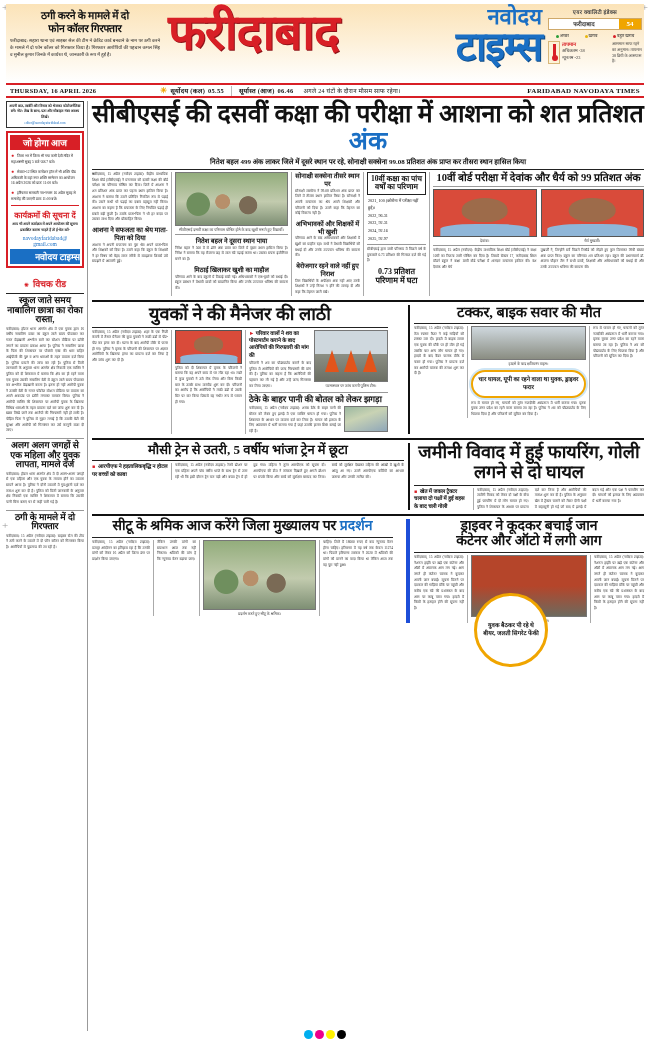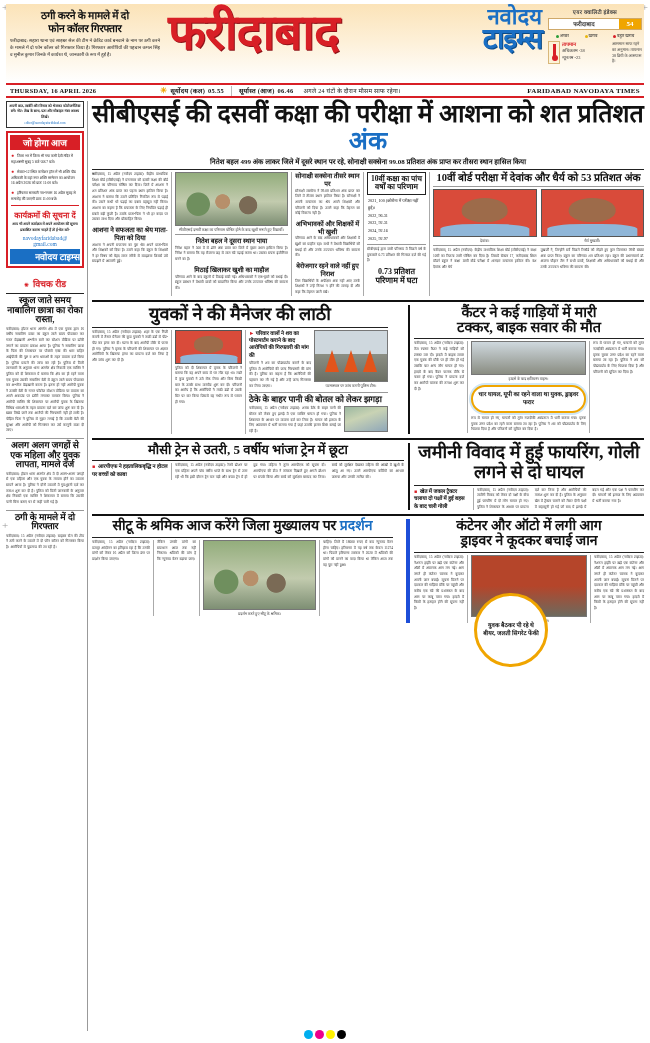--- a/index.html
+++ b/index.html
@@ -43,22 +43,22 @@
   }
   .logo-en {
     position:absolute; right:4px; top:2px;
     text-align:right;
   }
   .logo-en .l1 {
     font-family:"Liberation Serif", serif; font-weight:bold;
     font-size:22px; color:#1a6fc4; line-height:1;
   }
   .logo-en .l2 {
-    font-family:Liberation Mono, monospace; font-weight:bold;
-    font-size:28px; color:#1a6fc4; line-height:0.95; letter-spacing:-1px;
+    font-family:Liberation Serif, serif; font-weight:bold;
+    font-size:40px; color:#1a6fc4; line-height:0.95; letter-spacing:-1px;
     text-shadow:1px 1px 0 #0d4a85;
   }
   .mh-right { width:98px; padding:4px 2px 0 2px; font-size:5px; }
   .aqi-title { text-align:center; font-weight:bold; font-size:5.5px; color:#444; letter-spacing:.3px;}
   .aqi-row { display:flex; margin-top:2px; border:1px solid #cfa96a; }
   .aqi-city { flex:1; text-align:center; background:#fff; font-size:6px; font-weight:bold; color:#333; padding:1px 0; }
   .aqi-val { width:22px; text-align:center; background:#f0a500; color:#fff; font-weight:bold; font-size:7px; padding:1px 0; }
   .aqi-legend { display:flex; justify-content:space-around; margin-top:2px; font-size:4.3px; color:#333; }
   .dot { display:inline-block; width:3px; height:3px; border-radius:50%; margin-right:1px; vertical-align:middle;}
   .d-green{background:#2a9d38;} .d-yellow{background:#e8b60e;} .d-red{background:#d81f26;}
@@ -291,21 +291,21 @@
               <div>2023, 92.31</div>
               <div>2024, 92.16</div>
               <div>2025, 92.97</div>
             </div>
             <div class="rule-thin"></div>
             <div class="bt">सीबीएसई द्वारा जारी परिणाम में पिछले वर्ष के मुकाबले 0.73 प्रतिशत की गिरावट दर्ज की गई है।</div>
             <div style="font-weight:bold; font-size:8px; text-align:center; margin-top:3px; line-height:1.15;">0.73 प्रतिशत परिणाम में घटा</div>
           </div>
 
           <div style="flex:1; padding-left:3px;">
-            <div class="hl-major" style="font-size:10.5px;">10वीं बोर्ड परीक्षा में देवांक और धैर्य को 53 प्रतिशत अंक</div>
+            <div class="hl-major" style="font-size:10.5px;">10वीं बोर्ड परीक्षा में देवांक और धैर्य को 99 प्रतिशत अंक</div>
             <div class="rule-thin" style="margin-top:3px;"></div>
             <div style="display:flex; gap:4px; margin-top:2px;">
               <div style="flex:1;">
                 <div class="photo portrait" style="height:48px;">
                     <span class="head"></span>
                     <span class="body"></span>
                   </div>
                 <div class="cap">देवांक।</div>
               </div>
               <div style="flex:1;">
@@ -368,21 +368,20 @@
                 <div class="bt" style="flex:1;">फरीदाबाद, 15 अप्रैल (नवोदय टाइम्स): शराब ठेके के बाहर पानी की बोतल को लेकर हुए झगड़े में एक व्यक्ति घायल हो गया। पुलिस ने शिकायत के आधार पर मामला दर्ज कर लिया है। घायल को इलाज के लिए अस्पताल में भर्ती कराया गया है जहां उसकी हालत स्थिर बताई जा रही है।</div>
                 <div style="width:44px;">
                   <div class="photo" style="height:26px;"></div>
                 </div>
               </div>
             </div>
           </div>
         </div>
 
         <div style="flex:1; padding-left:4px;">
-          <div class="hl-major" style="font-size:14.5px;">कैंटर ने कई गाड़ियों में मारी</div>
           <div class="hl-major" style="font-size:14.5px;">टक्कर, बाइक सवार की मौत</div>
           <div class="rule" style="margin-top:3px;"></div>
           <div style="display:flex; margin-top:2px;">
             <div style="width:54px; padding-right:3px; border-right:1px solid #aaa;">
               <div class="bt">फरीदाबाद, 15 अप्रैल (नवोदय टाइम्स): तेज रफ्तार कैंटर ने कई गाड़ियों को टक्कर मार दी। हादसे में बाइक सवार एक युवक की मौके पर ही मौत हो गई जबकि चार अन्य लोग घायल हो गए। हादसे के बाद कैंटर चालक मौके से फरार हो गया। पुलिस ने मामला दर्ज कर आरोपी चालक की तलाश शुरू कर दी है।</div>
             </div>
             <div style="flex:1; padding:0 3px; border-right:1px solid #aaa;">
               <div class="photo" style="height:34px; background:linear-gradient(180deg,#cfd8de,#8a8d82);"></div>
               <div class="cap">हादसे के बाद क्षतिग्रस्त वाहन।</div>
               <div class="callout" style="margin-top:4px; padding:4px 3px; font-size:6px; line-height:1.3;">चार घायल, यूपी का रहने वाला था युवक, ड्राइवर फरार</div>
@@ -440,22 +439,22 @@
             <div class="bt" style="width:46px; padding:0 3px; border-right:1px solid #aaa;">लेकिन उनकी मांगों का समाधान आज तक नहीं निकला। श्रमिकों की मांग है कि न्यूनतम वेतन बढ़ाया जाए।</div>
             <div style="flex:1; padding:0 3px;">
               <div class="photo people" style="height:70px;"></div>
               <div class="cap">प्रदर्शन करते हुए सीटू के श्रमिक।</div>
             </div>
             <div class="bt" style="width:74px; padding-left:3px; border-left:1px solid #aaa;">चाहिए। जिले में 18000 रुपए से कम न्यूनतम वेतन होना चाहिए। हरियाणा में यह वर्ष तक केवल 11274 था। पिछले हरियाणा सरकार ने 2020 में श्रमिकों की मांगों को मानने का वादा किया था लेकिन आज तक वह पूरा नहीं हुआ।</div>
           </div>
         </div>
 
         <div style="flex:1; padding-left:4px; position:relative;">
+          <div class="hl-major" style="font-size:14px;">ड्राइवर ने कूदकर बचाई जान</div>
           <div class="hl-major" style="font-size:14px;">कंटेनर और ऑटो में लगी आग</div>
-          <div class="hl-major" style="font-size:14px;">ड्राइवर ने कूदकर बचाई जान</div>
           <div class="rule" style="margin-top:3px;"></div>
           <div style="display:flex; margin-top:2px;">
             <div class="bt" style="width:54px; padding-right:3px; border-right:1px solid #aaa;">फरीदाबाद, 15 अप्रैल (नवोदय टाइम्स): नेशनल हाईवे पर खड़े एक कंटेनर और ऑटो में अचानक आग लग गई। आग लगते ही कंटेनर चालक ने कूदकर अपनी जान बचाई। सूचना मिलने पर दमकल की गाड़ियां मौके पर पहुंचीं और करीब एक घंटे की मशक्कत के बाद आग पर काबू पाया गया। हादसे में किसी के हताहत होने की सूचना नहीं है।</div>
             <div style="flex:1; padding:0 3px; position:relative;">
               <div class="photo" style="height:62px; background:linear-gradient(180deg,#b5452a 0 50%, #6d6a5e 100%);"></div>
               <div class="cap">आग की चपेट में आया कंटेनर।</div>
               <div class="callout-circle" style="position:absolute; left:6px; top:38px; width:74px; height:74px; font-size:6px; line-height:1.3; padding:6px;">युवक बैठकर पी रहे थे बीयर, जलती सिगरेट फेंकी</div>
             </div>
             <div class="bt" style="width:54px; padding-left:3px; border-left:1px solid #aaa;">फरीदाबाद, 15 अप्रैल (नवोदय टाइम्स): नेशनल हाईवे पर खड़े एक कंटेनर और ऑटो में अचानक आग लग गई। आग लगते ही कंटेनर चालक ने कूदकर अपनी जान बचाई। सूचना मिलने पर दमकल की गाड़ियां मौके पर पहुंचीं और करीब एक घंटे की मशक्कत के बाद आग पर काबू पाया गया। हादसे में किसी के हताहत होने की सूचना नहीं है।</div>
           </div>

